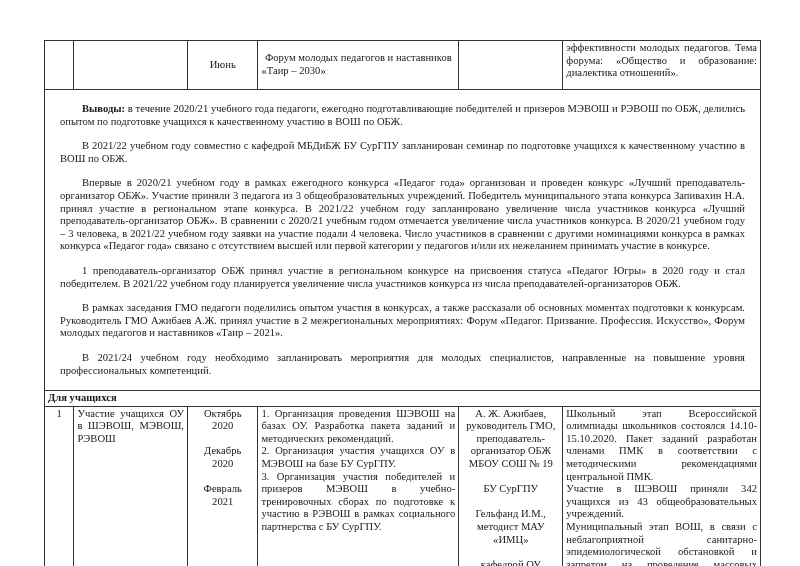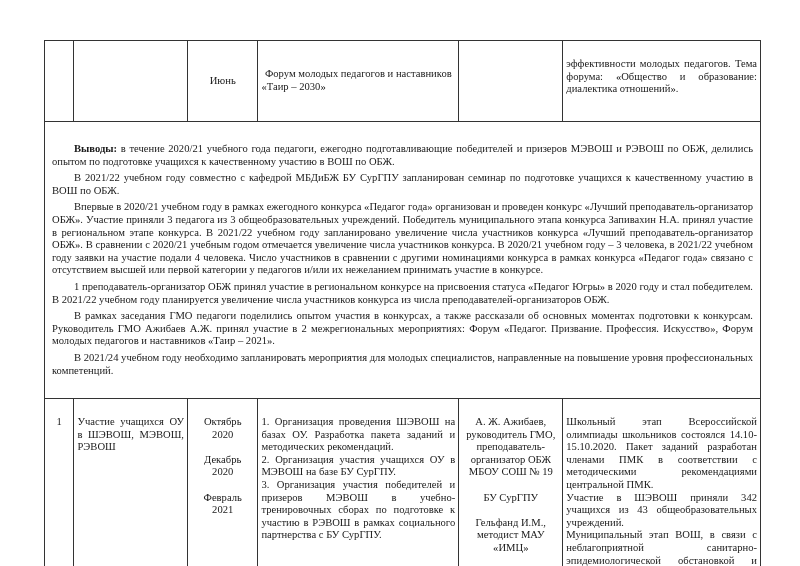--- a/index.html
+++ b/index.html
@@ -2,29 +2,29 @@
 <html><head>
 <meta charset="utf-8">
 <style>
   html, body { margin: 0; padding: 0; background: #ffffff; }
   body { width: 800px; height: 566px; position: relative; overflow: hidden;
          font-family: "Liberation Serif", serif; color: #1a1a1a; }
   .page { position: absolute; left: 0; top: 0; width: 800px; height: 566px; }
   table.doc { position: absolute; left: 44px; top: 40px; width: 717px;
               border-collapse: collapse; table-layout: fixed;
               font-size: 10.6px; line-height: 12.6px; }
-  table.doc td { border: 1px solid #333; vertical-align: top; padding: 17px 3px; font-family: Liberation Serif, serif; }
+  table.doc td { border: 1px solid #333; vertical-align: top; padding: 1px 3px; font-family: Liberation Serif, serif; }
   .c1 { width: 28px; } .c2 { width: 108px; } .c3 { width: 67px; }
   .c4 { width: 191px; } .c5 { width: 99px; } .c6 { width: 188px; }
   .center { text-align: center; }
   .justify { text-align: justify; text-align-last: left; }
   .just-full { text-align: justify; }
   .row-top td { height: 46px; }
   .row-top .mid { vertical-align: middle; text-align: center; }
-  .conclusions p { margin: 4px; text-indent: 22px; text-align: justify; }
+  .conclusions p { margin: 12px; text-indent: 22px; text-align: justify; }
   .conclusions b { font-weight: bold; }
   .section-head { font-weight: bold; padding: 0 3px; }
   .gap { height: 12.6px; }
   .row-main td { height: 175px; }
 </style>
 </head>
 <body>
 
 <div class="page">
 <table class="doc">
@@ -51,20 +51,23 @@
     <td colspan="6" class="conclusions">
       <p><b>Выводы:</b><span> в течение 2020/21 учебного года педагоги, ежегодно подготавливающие победителей и призеров МЭВОШ и РЭВОШ по ОБЖ, делились опытом по подготовке учащихся к качественному участию в ВОШ по ОБЖ.</span></p>
       <p>В 2021/22 учебном году совместно с кафедрой МБДиБЖ БУ СурГПУ запланирован семинар по подготовке учащихся к качественному участию в ВОШ по ОБЖ.</p>
       <p>Впервые в 2020/21 учебном году в рамках ежегодного конкурса «Педагог года» организован и проведен конкурс «Лучший преподаватель-организатор ОБЖ». Участие приняли 3 педагога из 3 общеобразовательных учреждений. Победитель муниципального этапа конкурса Запивахин Н.А. принял участие в региональном этапе конкурса. В 2021/22 учебном году запланировано увеличение числа участников конкурса «Лучший преподаватель-организатор ОБЖ». В сравнении с 2020/21 учебным годом отмечается увеличение числа участников конкурса. В 2020/21 учебном году – 3 человека, в 2021/22 учебном году заявки на участие подали 4 человека. Число участников в сравнении с другими номинациями конкурса в рамках конкурса «Педагог года» связано с отсутствием высшей или первой категории у педагогов и/или их нежеланием принимать участие в конкурсе.</p>
       <p>1 преподаватель-организатор ОБЖ принял участие в региональном конкурсе на присвоения статуса «Педагог Югры» в 2020 году и стал победителем. В 2021/22 учебном году планируется увеличение числа участников конкурса из числа преподавателей-организаторов ОБЖ.</p>
       <p>В рамках заседания ГМО педагоги поделились опытом участия в конкурсах, а также рассказали об основных моментах подготовки к конкурсам. Руководитель ГМО Ажибаев А.Ж. принял участие в 2 межрегиональных мероприятиях: Форум «Педагог. Призвание. Профессия. Искусство», Форум молодых педагогов и наставников «Таир – 2021».</p>
       <p>В 2021/24 учебном году необходимо запланировать мероприятия для молодых специалистов, направленные на повышение уровня профессиональных компетенций.</p>
     </td>
   </tr>
 
+  <tr>
+    <td colspan="6" class="section-head">Для учащихся</td>
+  </tr>
 
   <tr class="row-main">
     <td class="center">1</td>
     <td class="justify">Участие учащихся ОУ в ШЭВОШ, МЭВОШ, РЭВОШ</td>
     <td class="center">
       <div>Октябрь</div>
       <div>2020</div>
       <div class="gap"></div>
       <div>Декабрь</div>
       <div>2020</div>

